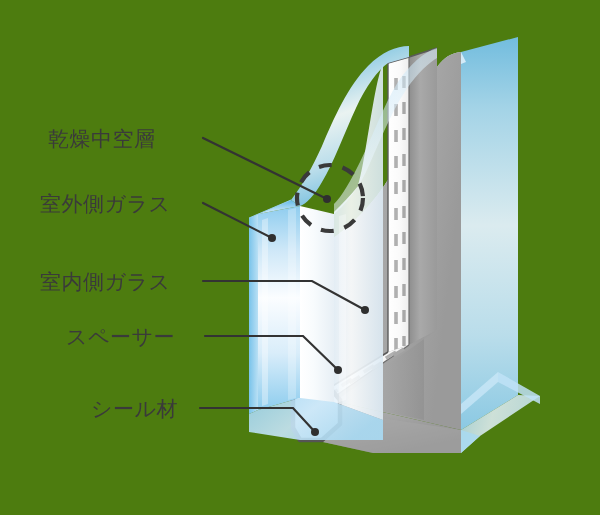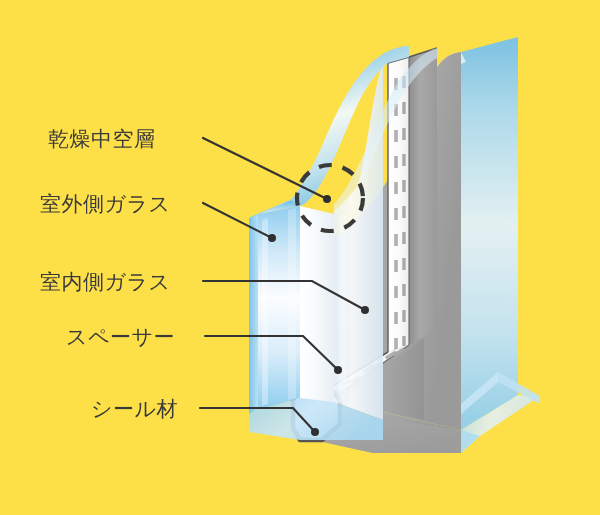--- a/index.html
+++ b/index.html
@@ -8,21 +8,21 @@
     padding: 0;
     background: #ffffff;
   }
   body {
     font-family: "DejaVu Serif", "Liberation Serif", serif;
   }
   #stage {
     position: relative;
     width: 600px;
     height: 515px;
-    background: #fde047;
+    background: #4d7c0f;
     overflow: hidden;
   }
   #diagram {
     position: absolute;
     left: 0;
     top: 0;
     width: 600px;
     height: 515px;
     display: block;
   }

